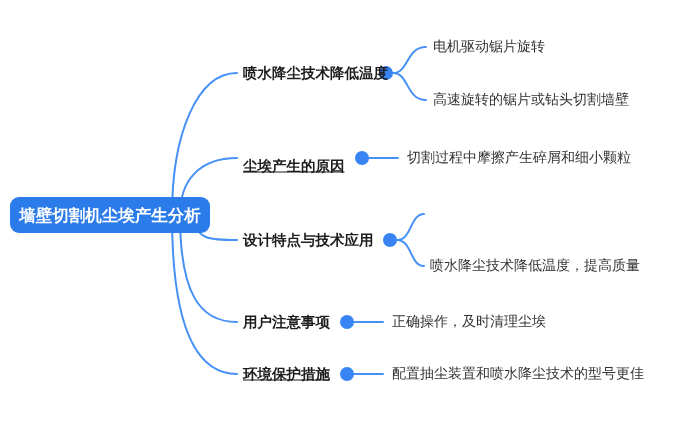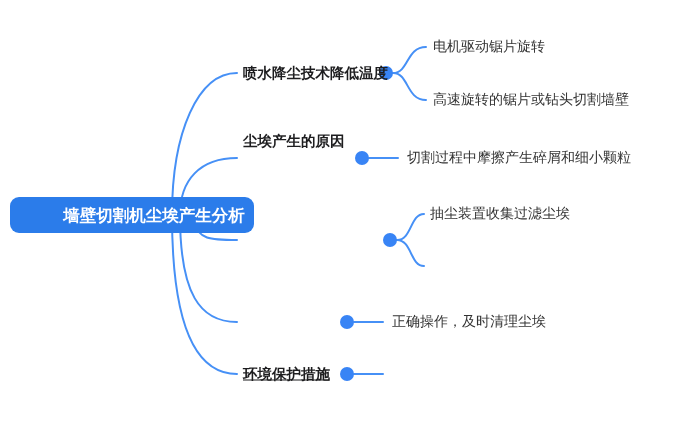--- a/index.html
+++ b/index.html
@@ -14,33 +14,32 @@
   #connector-layer path{fill:none;stroke:#4690F6;stroke-width:2;stroke-linecap:round;}
   #connector-layer circle{fill:#3884F5;}
   .node{position:absolute;white-space:nowrap;z-index:2;}
   .root-node{
     left:10px;top:197px;
     width:200px;height:36px;line-height:36px;
     background:#2B7CEA;color:#ffffff;
     font-size:16.5px;font-weight:bold;text-align:center;
     border-radius:9px;
     cursor:pointer;
-    padding-left:44px;
   }
   .branch-node{
     left:243px;transform:translateY(-50%);
     font-size:14.5px;font-weight:bold;color:#1d1d1f;
     cursor:pointer;
   }
   .child-node{
     transform:translateY(-50%);
     font-size:14px;font-weight:normal;color:#333333;
     cursor:pointer;
   }
-  .b1{top:73px;} .b2{top:141px;} .b3{top:240px;} .b4{top:322px;} .b5{top:374px;text-decoration:underline;}
+  .b1{top:73px;} .b2{top:166px;text-decoration:underline;} .b3{top:240px;} .b4{top:322px;} .b5{top:374px;text-decoration:underline;}
   .c1a{left:433px;top:47px;} .c1b{left:433px;top:100px;}
   .c2a{left:407px;top:158px;font-family:Liberation Serif, serif;}
   .c3a{left:430px;top:214px;} .c3b{left:430px;top:266px;}
   .c4a{left:392px;top:322px;}
   .c5a{left:392px;top:374px;}
 </style>
 </head>
 <body>
 
 <div id="canvas">
@@ -72,21 +71,24 @@
       <circle cx="390" cy="240" r="7"></circle>
       <circle cx="347" cy="322" r="7"></circle>
       <circle cx="347" cy="374" r="7"></circle>
     </g>
   </svg>
 
   <div class="node root-node">墙壁切割机尘埃产生分析</div>
 
   <div class="node branch-node b1">喷水降尘技术降低温度</div>
   <div class="node branch-node b2">尘埃产生的原因</div>
+  <div class="node branch-node b3">设计特点与技术应用</div>
+  <div class="node branch-node b4">用户注意事项</div>
   <div class="node branch-node b5">环境保护措施</div>
 
   <div class="node child-node c1b">高速旋转的锯片或钻头切割墙壁</div>
   <div class="node child-node c1a">电机驱动锯片旋转</div>
   <div class="node child-node c2a">切割过程中摩擦产生碎屑和细小颗粒</div>
-  <div class="node child-node c3a">抽尘装置收集过滤尘埃</div>
+  <div class="node child-node c3b">喷水降尘技术降低温度，提高质量</div>
   <div class="node child-node c4a">正确操作，及时清理尘埃</div>
+  <div class="node child-node c5a">配置抽尘装置和喷水降尘技术的型号更佳</div>
 
 </div>
 
 </body></html>

